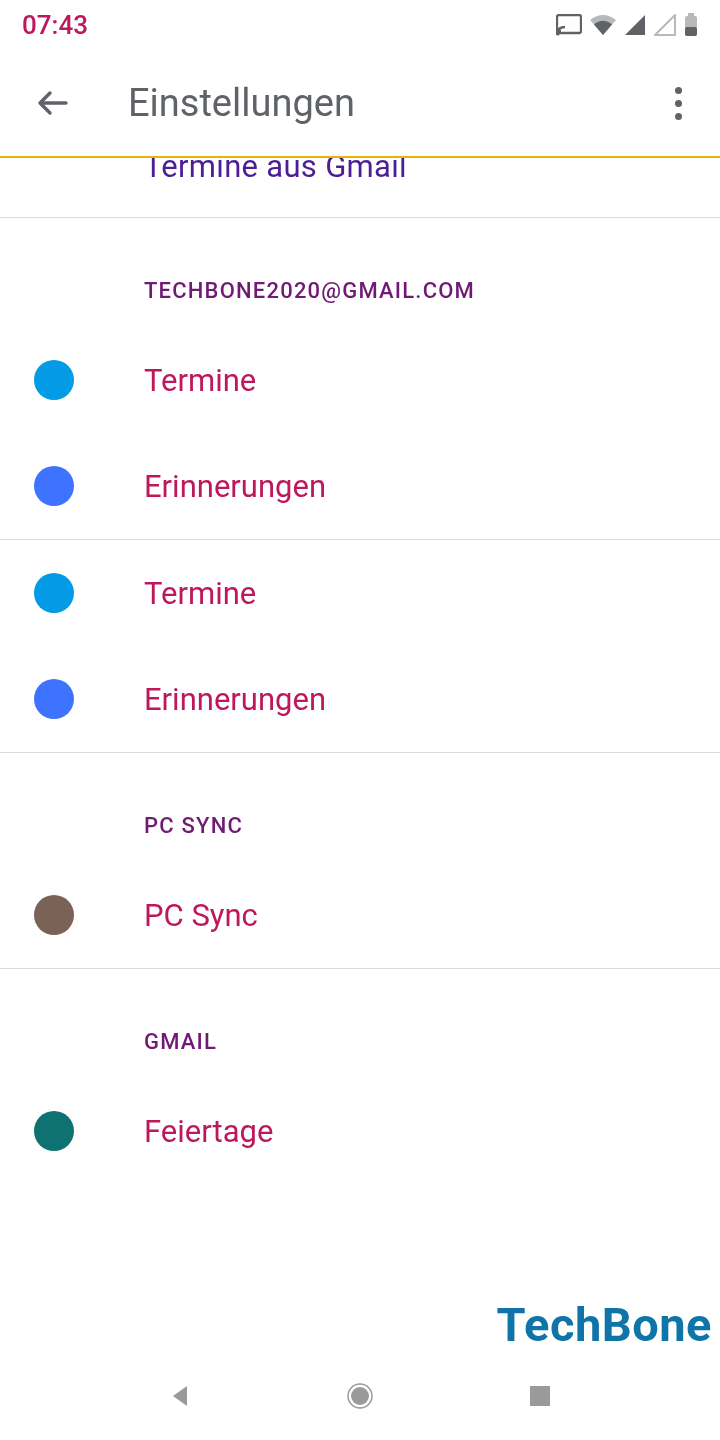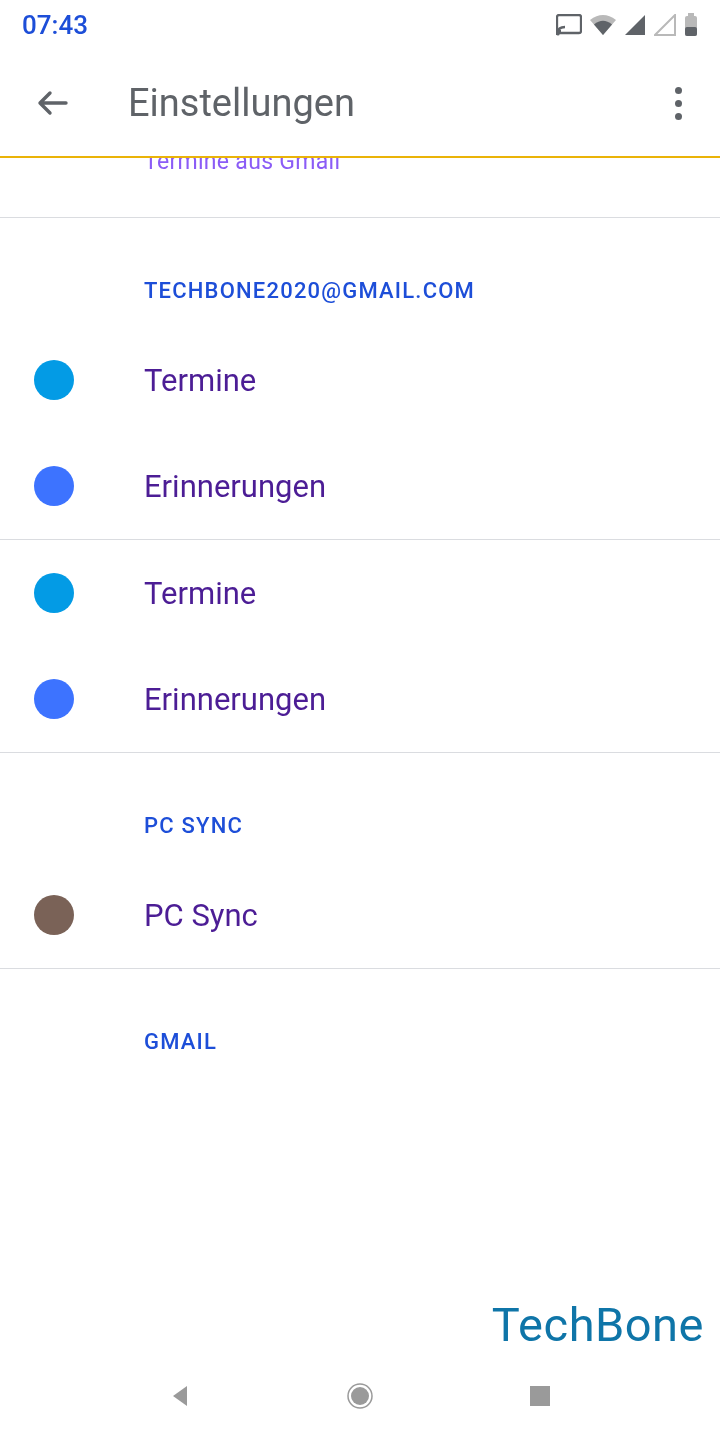--- a/index.html
+++ b/index.html
@@ -13,21 +13,21 @@
     position: relative;
   }
   
   .status-bar {
     height: 50px;
     display: flex;
     align-items: center;
     justify-content: space-between;
     padding: 8px 22px;
     font-size: 26px;
-    color: #1d4ed8;
+    color: #be185d;
     font-weight: 500;
   }
   .status-right { display: flex; align-items: center; gap: 8px; }
   .status-right svg { display: block; }
   
   .app-bar {
     height: 108px;
     display: flex;
     align-items: center;
     padding: 0 22px 0 32px;
@@ -53,63 +53,63 @@
 
   
   .partial-row {
     height: 60px;
     border-bottom: 1px solid #dadce0;
     padding-left: 144px;
     display: flex;
     align-items: flex-start;
   }
   .partial-row span {
-    font-size: 23px;
-    color: #8b5cf6;
+    font-size: 31px;
+    color: #4c1d95;
     margin-top: -10px;
     letter-spacing: 0.3px;
   }
 
   .section-header {
     padding: 60px 0 24px 144px;
     font-size: 22px;
     letter-spacing: 1.2px;
-    color: #1d4ed8;
+    color: #701a75;
     font-weight: 500;
   }
 
   .row {
     height: 106px;
     display: flex;
     align-items: center;
     padding-left: 34px;
   }
   .row .dot {
     width: 40px;
     height: 40px;
     border-radius: 50%;
     flex-shrink: 0;
   }
   .row .label {
     margin-left: 70px;
     font-size: 31px;
-    color: #4c1d95;
+    color: #be185d;
   }
 
   .group-divider { height: 1px; background: #dadce0; }
 
   
   .watermark {
     position: absolute;
     right: 0;
     bottom: 88px;
     font-size: 47px;
     color: #0f75a8;
-    font-weight: 400;
-    padding-right: 16px;
+    font-weight: 700;
+    padding-right: 8px;
     letter-spacing: 0.5px;
   }
 
   
   .nav-bar {
     position: absolute;
     bottom: 0;
     left: 0;
     right: 0;
     height: 88px;
@@ -202,20 +202,24 @@
         <div class="label">Erinnerungen</div>
       </div>
       <div class="group-divider"></div>
       <div class="section-header">PC SYNC</div>
       <div class="row">
         <div class="dot" style="background: rgb(122, 98, 87);"></div>
         <div class="label">PC Sync</div>
       </div>
       <div class="group-divider"></div>
       <div class="section-header">GMAIL</div>
+      <div class="row">
+        <div class="dot" style="background: rgb(14, 114, 114);"></div>
+        <div class="label">Feiertage</div>
+      </div>
     </div>
 </div>
 
 <div class="watermark">TechBone</div>
 
 <div class="nav-bar">
   <div class="nav-btn">
     <svg width="26" height="26" viewBox="0 0 26 26">
         <path d="M20 3 L6 13 L20 23 Z" fill="#9a9a9a"></path>
       </svg>

